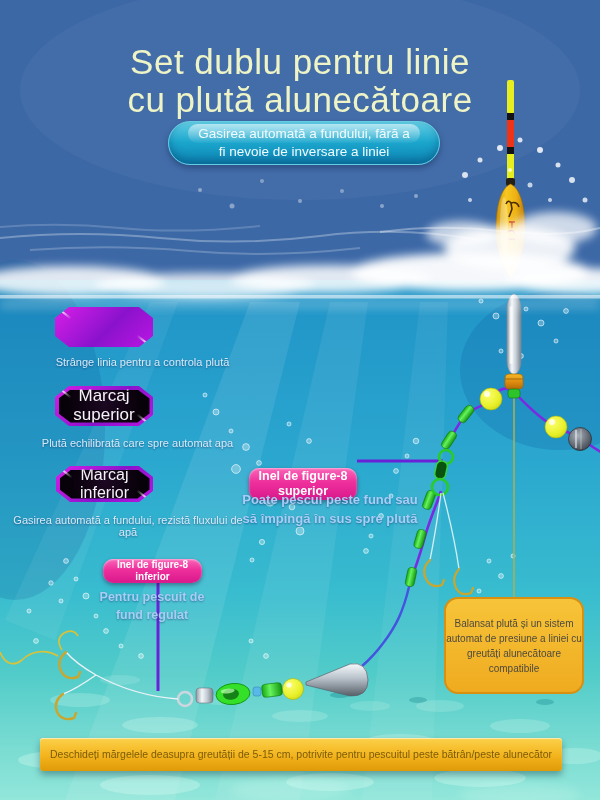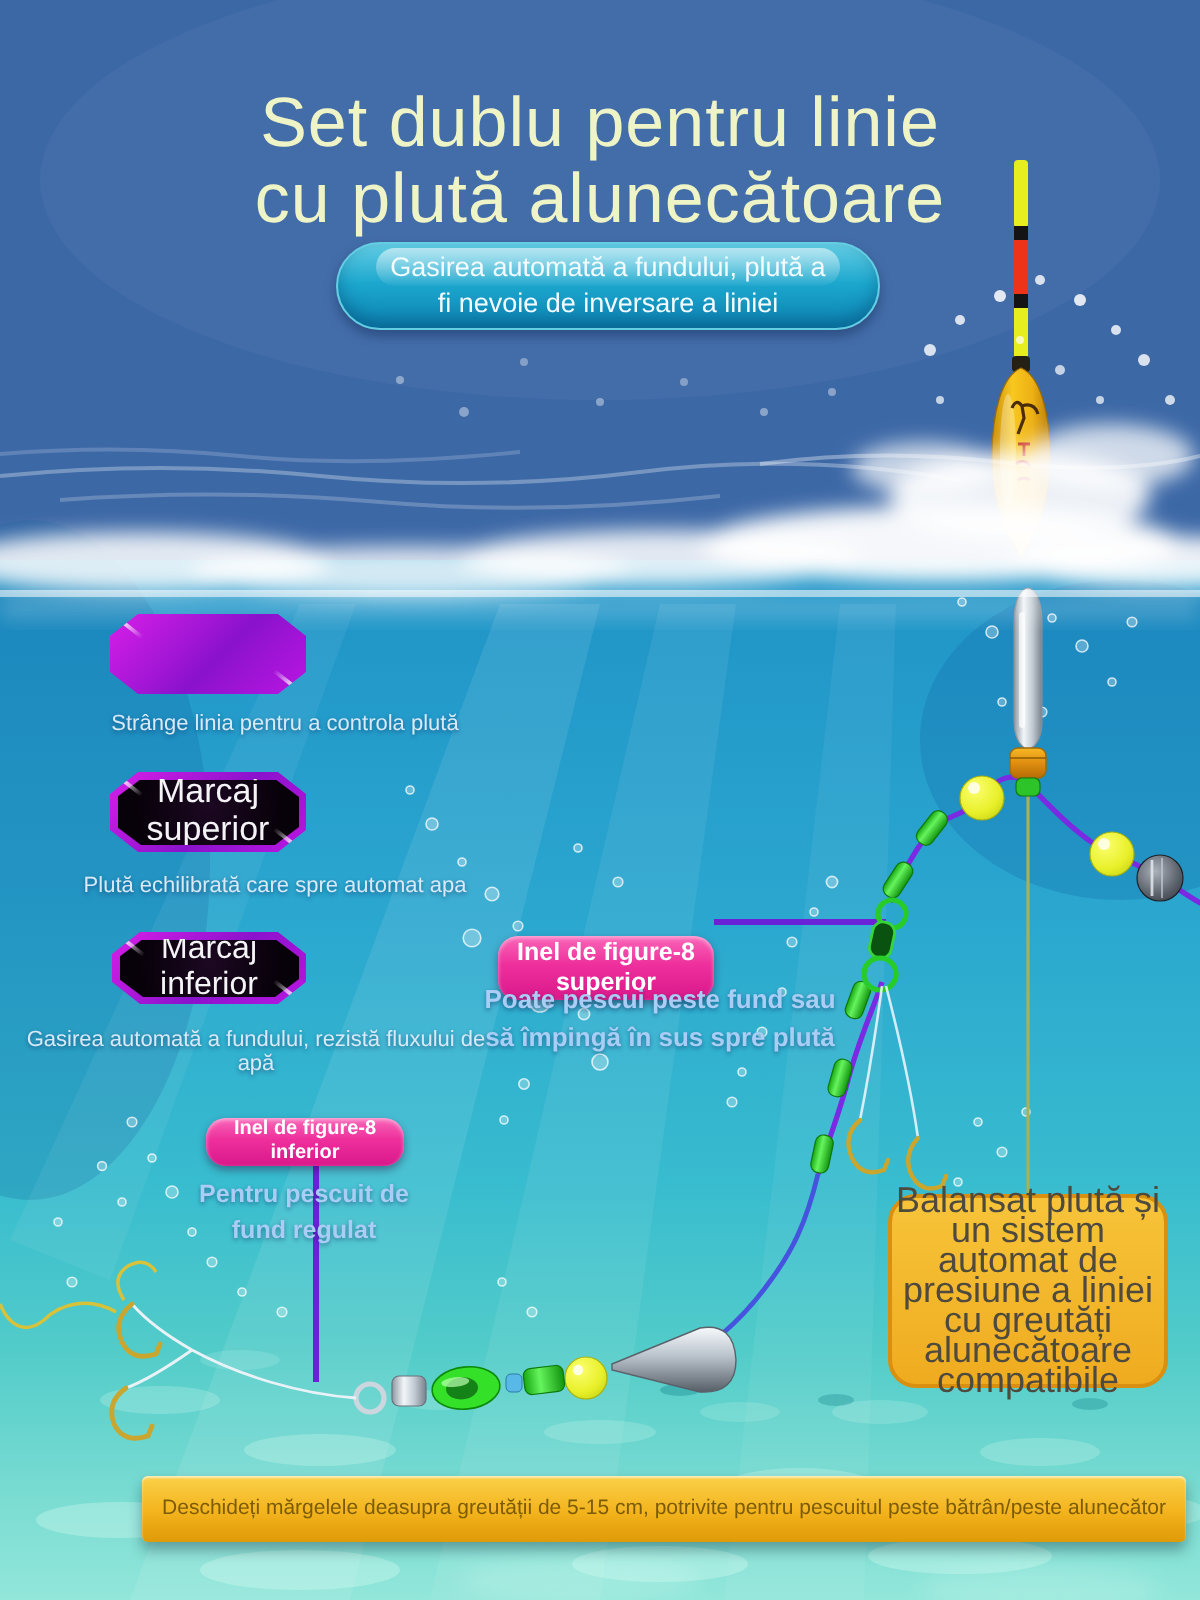--- a/index.html
+++ b/index.html
@@ -64,28 +64,28 @@
     position:absolute;border-radius:10px;
     background:linear-gradient(#f966b8 0%,#ee2f9c 45%,#d9188a 100%);
     box-shadow:0 2px 4px rgba(40,0,40,.4), inset 0 1px 2px rgba(255,255,255,.5);
     color:#fff;font-weight:bold;text-align:center;
     display:flex;align-items:center;justify-content:center;line-height:1.2;
   }
   .yellow-box{
     position:absolute;left:444px;top:597px;width:140px;height:97px;
     background:linear-gradient(#f7c439 0%,#efab20 100%);
     border:2px solid #d98f10;border-radius:14px;box-sizing:border-box;
-    color:#4e4a3e;font-size:18px;line-height:15px;text-align:center;
+    color:#4e4a3e;font-size:10px;line-height:15px;text-align:center;
     display:flex;align-items:center;justify-content:center;padding:2px 0;
   }
   .bottom-bar{
     position:absolute;left:40px;top:738px;width:522px;height:33px;border-radius:3px;
     background:linear-gradient(#fbd14a 0%,#f3b31c 55%,#df9a08 100%);
     box-shadow:0 4px 7px rgba(0,30,40,.35), inset 0 1px 1px rgba(255,255,255,.6);
-    color:#7c5c08;font-size:10.5px;line-height:33px;text-align:center;margin-left:31px;
+    color:#7c5c08;font-size:10.5px;line-height:33px;text-align:center;
   }
 </style>
 </head>
 <body>
 
 <div class="stage">
 
   <svg class="scene" width="600" height="800" viewBox="0 0 600 800">
     <defs>
       <linearGradient id="sea" x1="0" y1="280" x2="0" y2="800" gradientUnits="userSpaceOnUse">
@@ -378,21 +378,21 @@
       </g>
     </g>
   </svg>
 
   <h1 class="title">
     <div>Set dublu pentru linie</div>
     <div>cu plută alunecătoare</div>
   </h1>
 
   <div class="banner">
-    <div style="position:relative">Gasirea automată a fundului, plută a</div>
+    <div style="position:relative">Gasirea automată a fundului, fără a</div>
     <div style="position:relative">fi nevoie de inversare a liniei</div>
   </div>
 
   <div class="chbtn" style="left:55px;top:307px;width:98px;height:40px">
     <span class="spark tl"></span>
     <span class="spark br"></span>
   </div>
   <div class="cap-small" style="left:40px;top:356px;width:205px">Strânge linia pentru a controla plută</div>
 
   <div class="chbtn" style="left:55px;top:386px;width:98px;height:40px">

